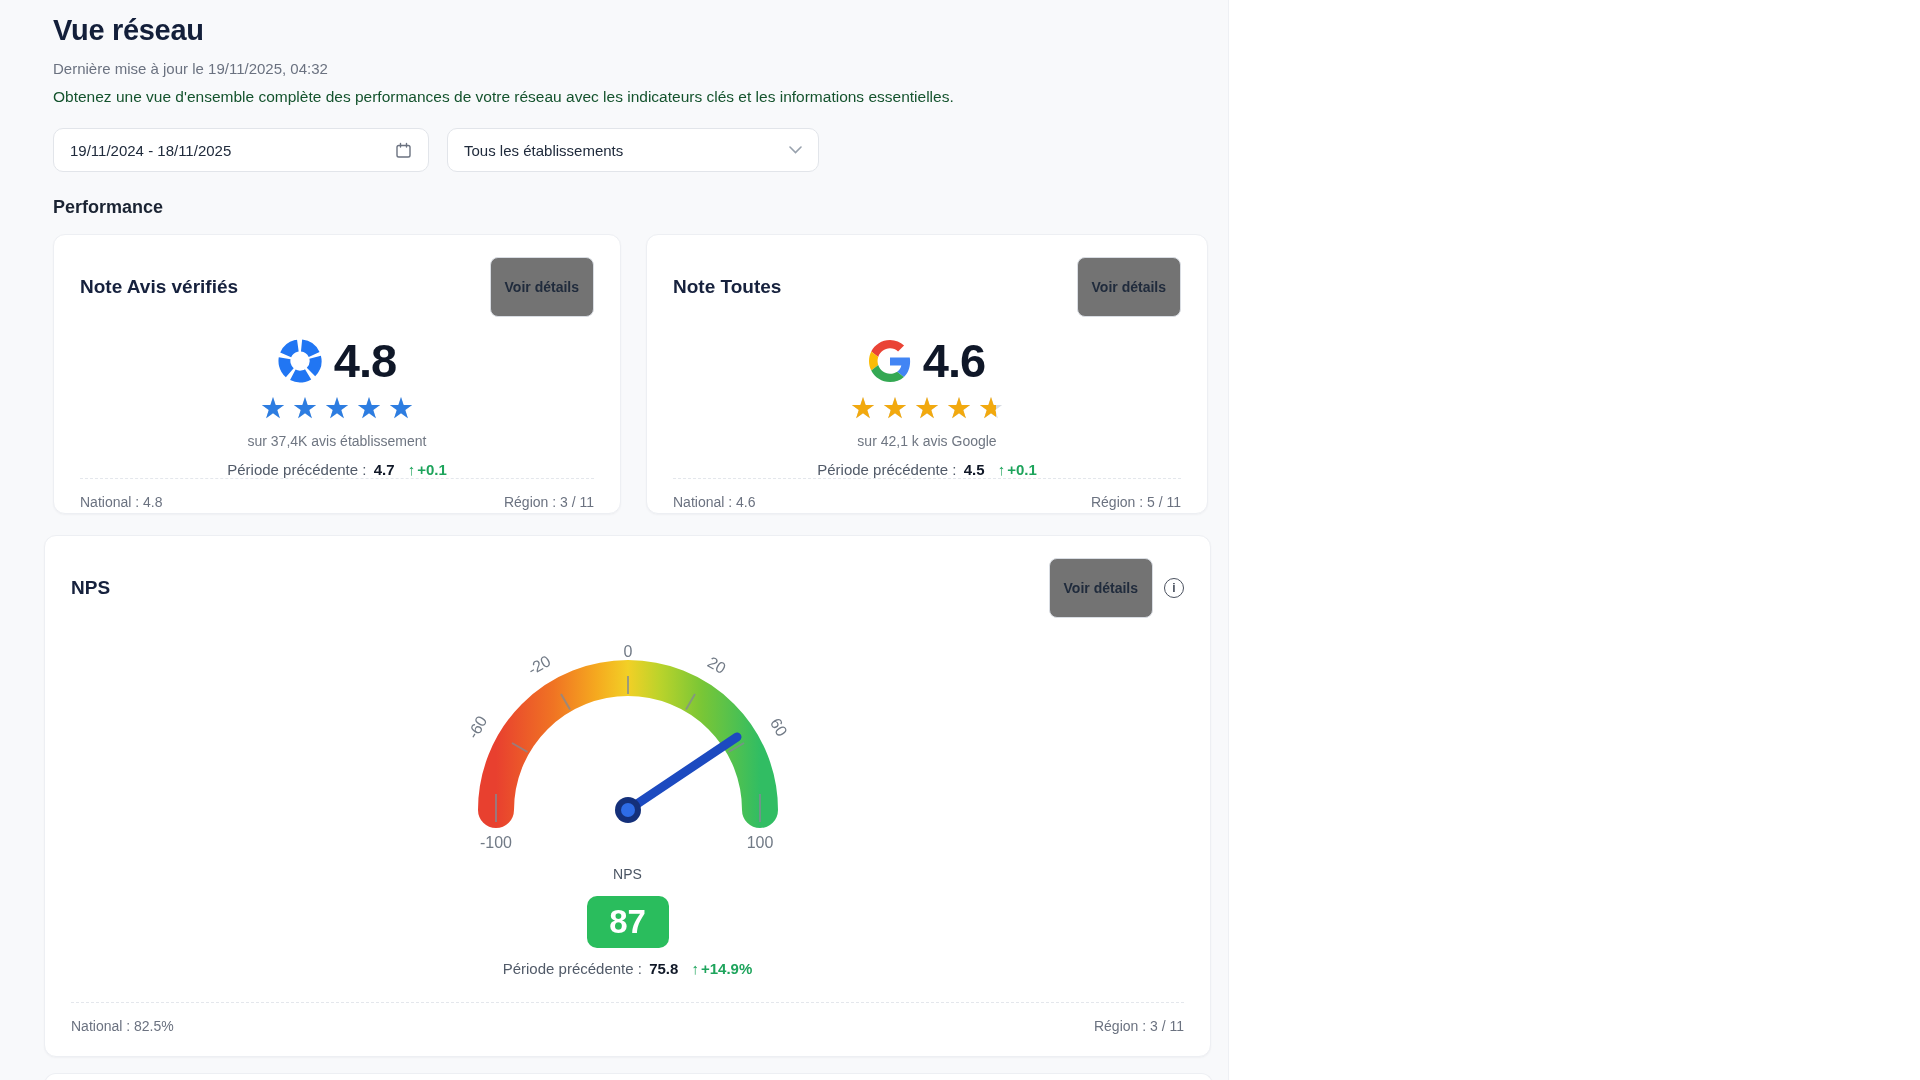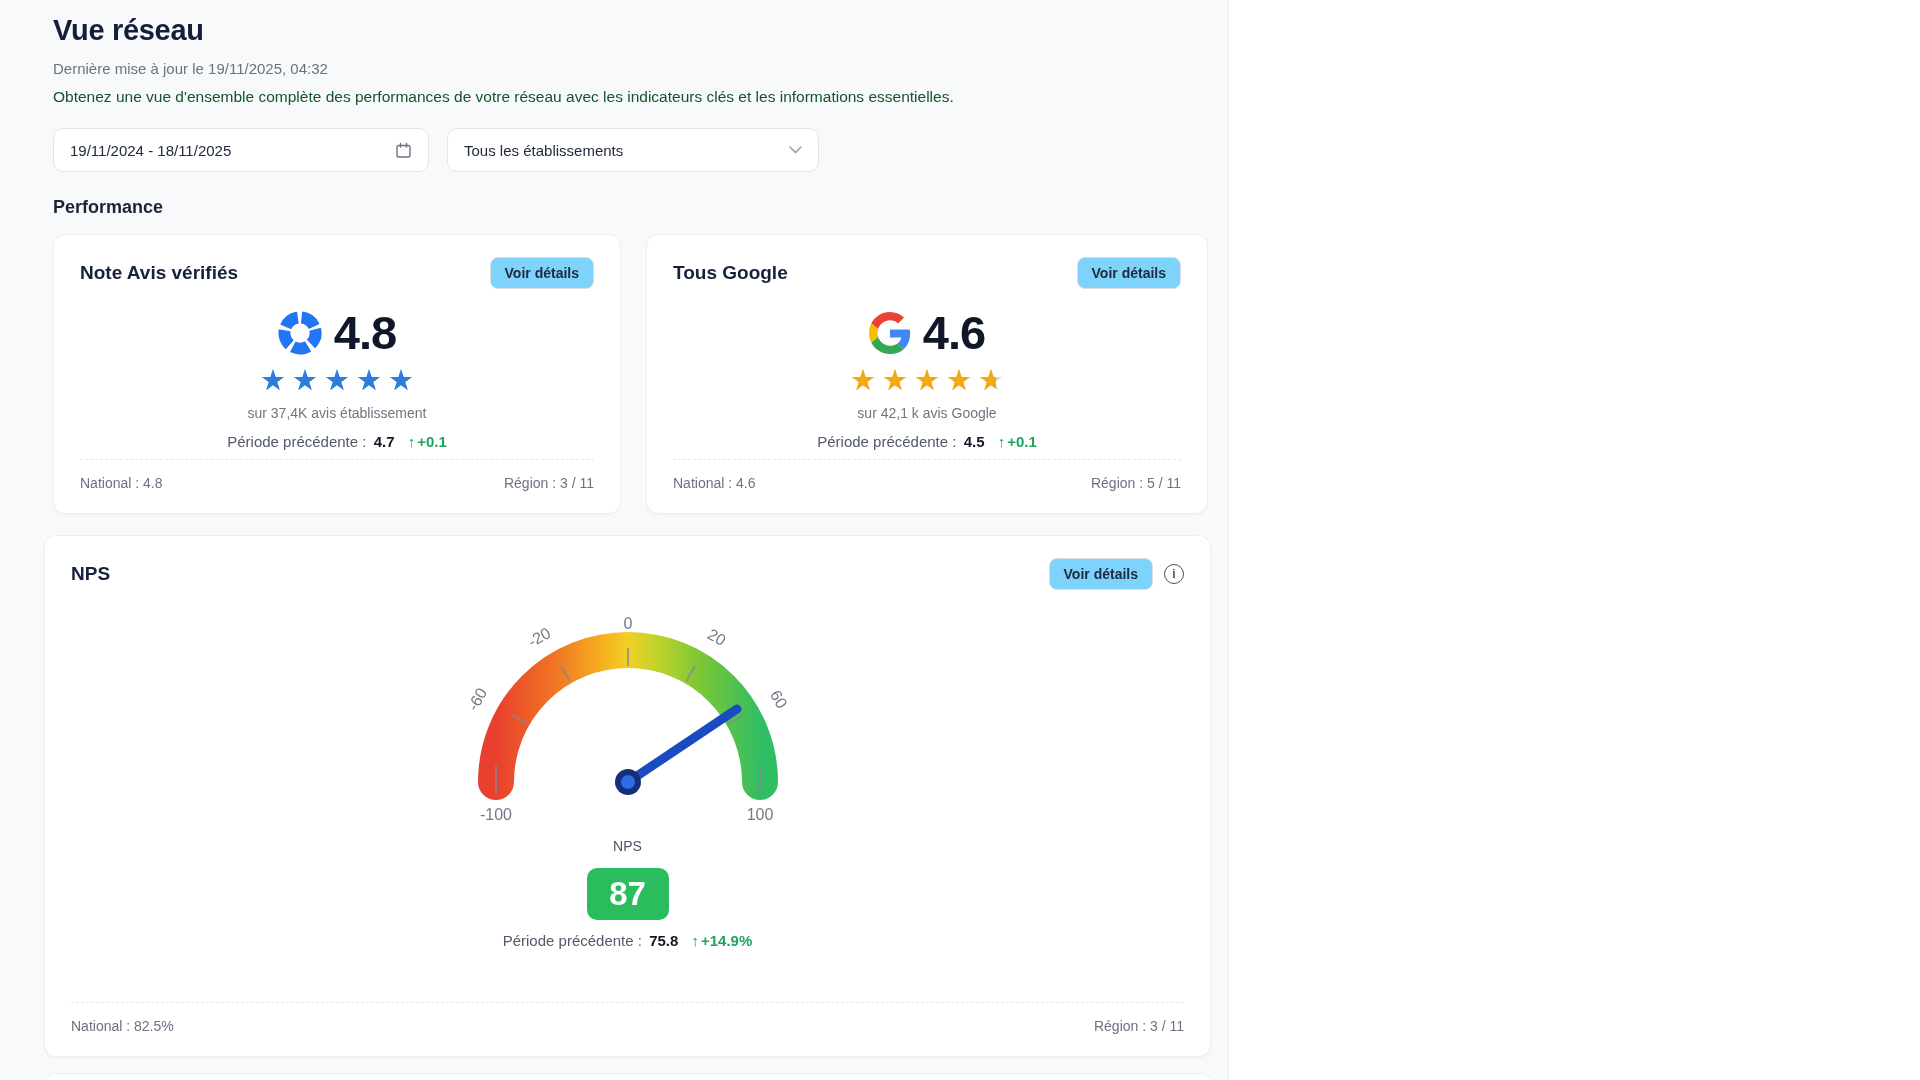--- a/index.html
+++ b/index.html
@@ -38,21 +38,21 @@
     background:#fff;border:1px solid #edeff3;border-radius:12px;
     box-shadow:0 1px 2px rgba(20,30,55,.04);
     padding:22px 26px;box-sizing:border-box;
     display:flex;flex-direction:column;
   }
   .metric-card-1{width:568px;height:280px;}
   .metric-card-2{width:562px;height:280px;}
   .card-head{display:flex;justify-content:space-between;align-items:center;}
   .card-title{font-size:19px;font-weight:700;color:#16213d;}
   .btn-details{
-    padding:7px 14px;border:1px solid #d9dde3;border-radius:8px;background:#7dd3fc;
+    padding:21px 14px;border:1px solid #d9dde3;border-radius:8px;background:#737373;
     font-size:14px;font-weight:600;color:#202b3c;font-family:inherit;cursor:pointer;
   }
   .head-right{display:flex;align-items:center;gap:11px;}
   .info-icon{
     width:20px;height:20px;border:1.5px solid #49505e;border-radius:50%;
     display:flex;align-items:center;justify-content:center;
     font-size:12px;font-weight:700;color:#49505e;box-sizing:border-box;cursor:pointer;
   }
   .rating-row{margin-top:16px;display:flex;justify-content:center;align-items:center;gap:12px;}
   .rating-value{font-size:47px;font-weight:800;color:#0f1728;letter-spacing:-1px;}
@@ -139,21 +139,21 @@
         <span class="delta"><span class="arrow">↑</span><span>+0.1</span></span>
       </div>
       <div class="card-footer">
         <span>National : 4.8</span>
         <span>Région : 3 / 11</span>
       </div>
     </div>
 
     <div class="card metric-card-2">
       <div class="card-head">
-        <span class="card-title">Tous Google</span>
+        <span class="card-title">Note Toutes</span>
         <button class="btn-details">Voir détails</button>
       </div>
       <div class="rating-row">
         <svg width="42" height="42" viewBox="0 0 48 48">
           <path fill="#EA4335" d="M24 9.5c3.54 0 6.71 1.22 9.21 3.6l6.85-6.85C35.9 2.38 30.47 0 24 0 14.62 0 6.51 5.38 2.56 13.22l7.98 6.19C12.43 13.72 17.74 9.5 24 9.5z"></path>
           <path fill="#4285F4" d="M46.98 24.55c0-1.57-.15-3.09-.38-4.55H24v9.02h12.94c-.58 2.96-2.26 5.48-4.78 7.18l7.73 6c4.51-4.18 7.09-10.36 7.09-17.65z"></path>
           <path fill="#FBBC05" d="M10.53 28.59c-.48-1.45-.76-2.99-.76-4.59s.27-3.14.76-4.59l-7.98-6.19C.92 16.46 0 20.12 0 24c0 3.88.92 7.54 2.56 10.78l7.97-6.19z"></path>
           <path fill="#34A853" d="M24 48c6.48 0 11.93-2.13 15.89-5.81l-7.73-6c-2.15 1.45-4.92 2.3-8.16 2.3-6.26 0-11.57-4.22-13.47-9.91l-7.98 6.19C6.51 42.62 14.62 48 24 48z"></path>
         </svg>
         <span class="rating-value">4.6</span>

